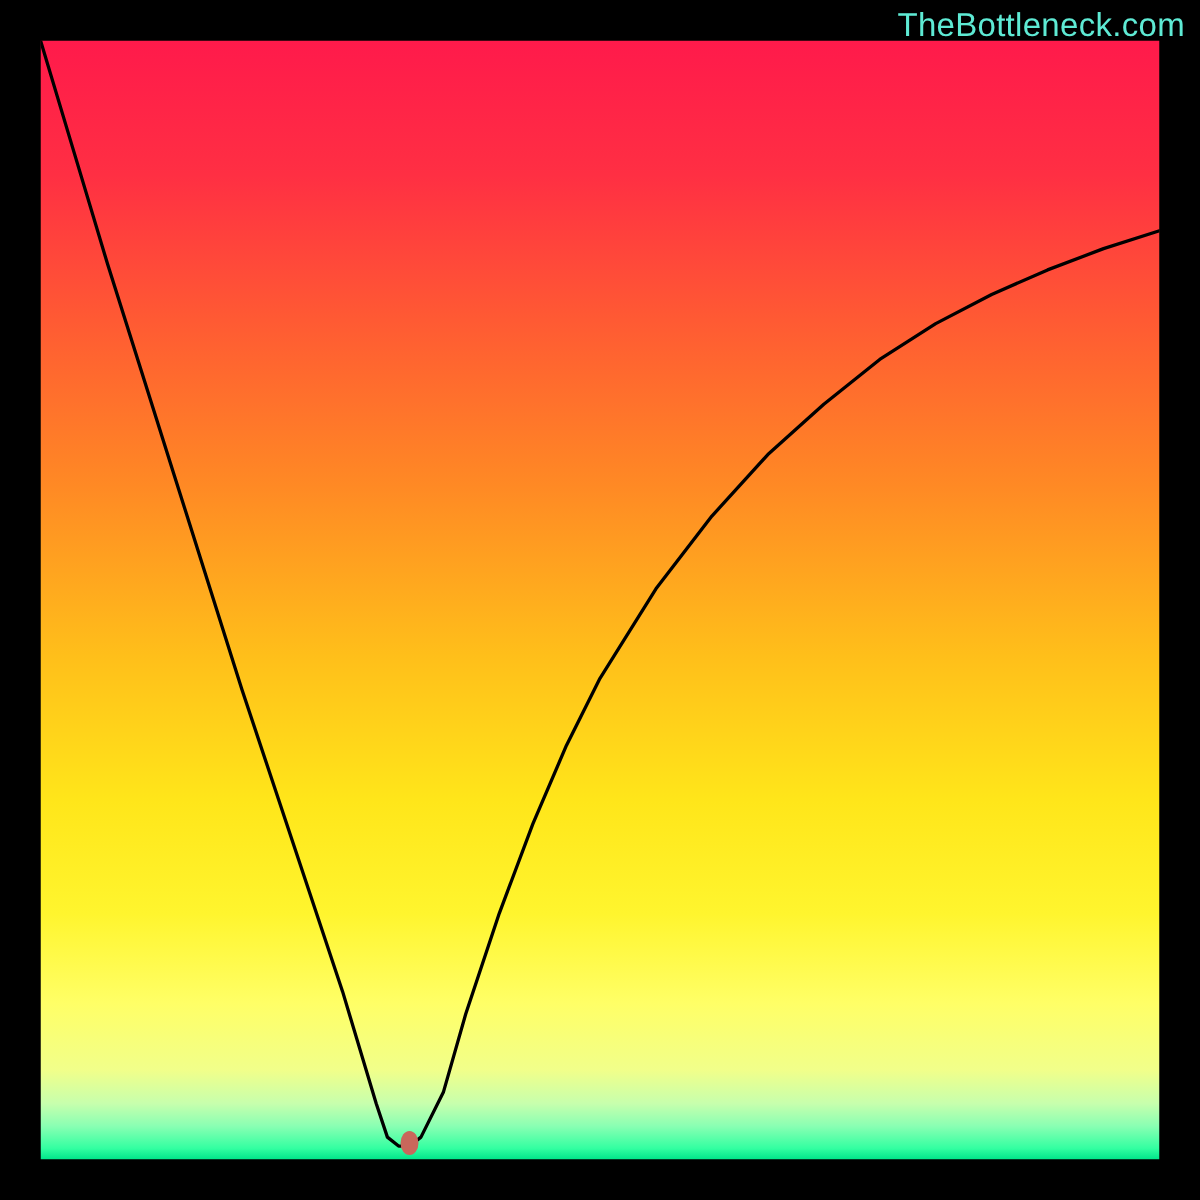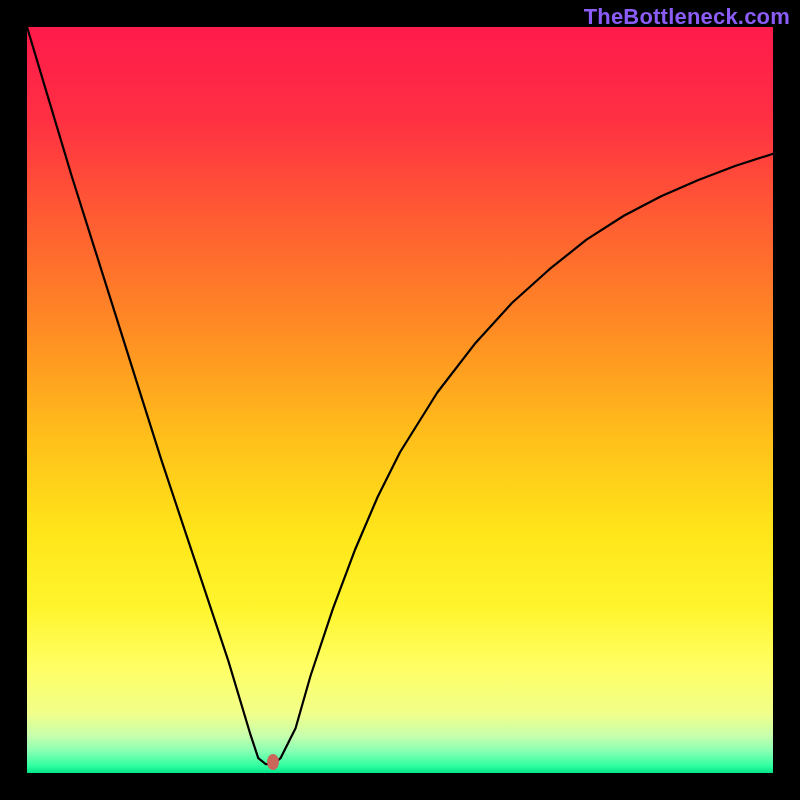--- a/index.html
+++ b/index.html
@@ -23,23 +23,23 @@
     position: absolute;
     left: 0;
     top: 0;
     width: 746px;
     height: 746px;
   }
   .watermark {
     position: absolute;
     top: 4px;
     right: 10px;
-    color: #8b5cf6;
+    color: #5eead4;
     font-size: 22px;
-    font-weight: 700;
+    font-weight: 400;
     letter-spacing: 0.2px;
   }
   .curve {
     position: absolute;
     left: 0;
     top: 0;
     width: 746px;
     height: 746px;
     pointer-events: none;
   }

